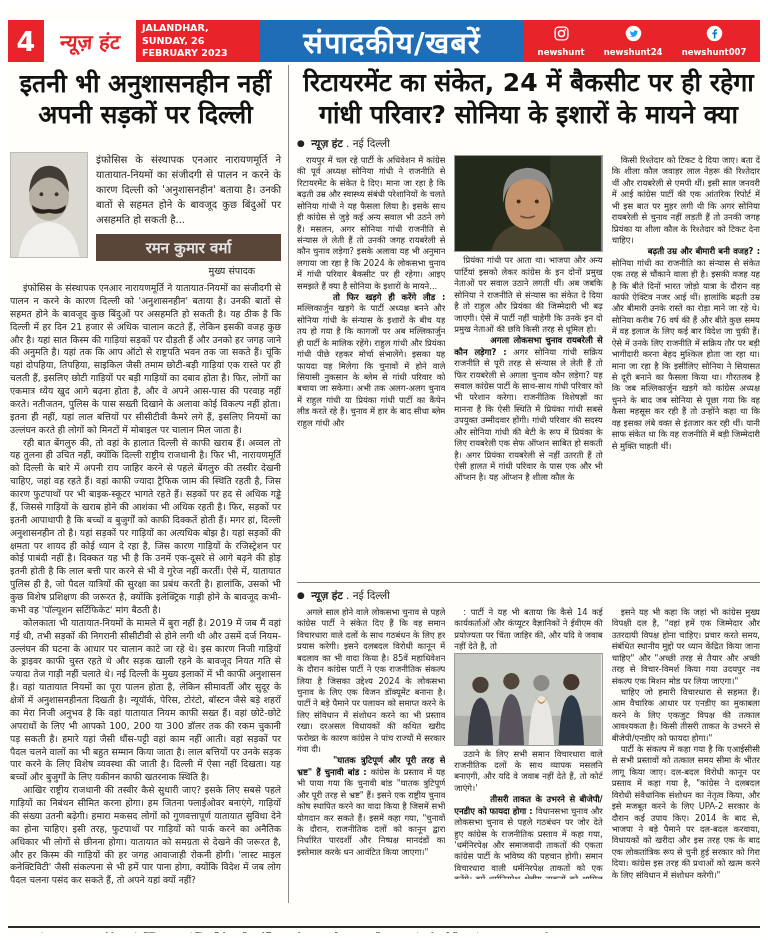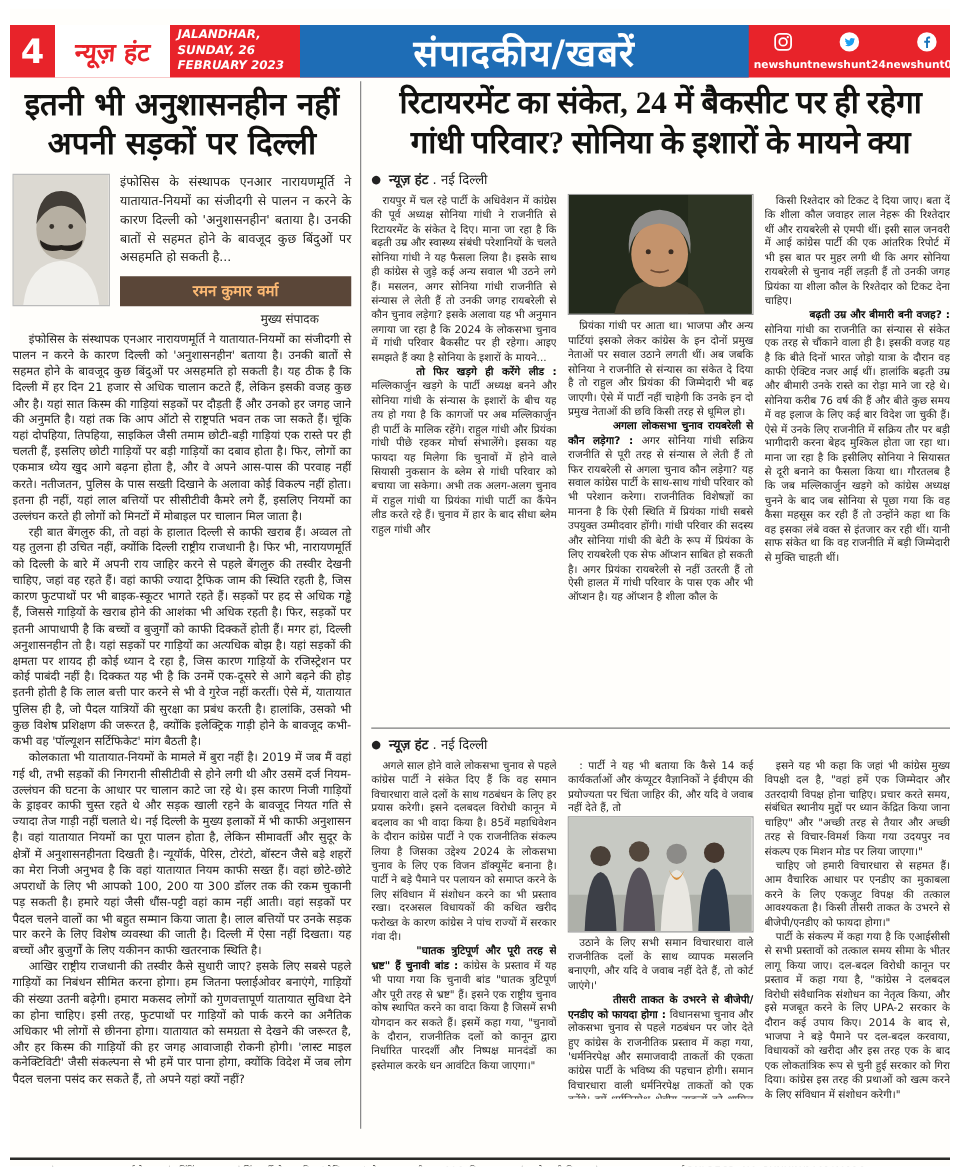--- a/index.html
+++ b/index.html
@@ -5,45 +5,45 @@
   * { box-sizing: border-box; margin: 0; padding: 0; }
   html,body { width:768px; height:940px; }
   body { background:#ffffff; font-family:"DejaVu Sans", sans-serif; color:#1d1d1b; }
   .page { position:relative; width:752px; height:926px; margin:7px 8px; background:#fffefb; overflow:hidden; }
 
   
   .masthead { display:flex; height:42px; margin-top:13px; background:#e8232a; align-items:stretch; }
   .pagenum { width:36px; color:#fff; font-size:27px; font-weight:bold; display:flex; align-items:center; justify-content:center; }
   .logo-box { width:92px; background:#fff; display:flex; align-items:center; justify-content:center; }
   .logo-box span { color:#e8232a; font-size:20px; font-weight:bold; transform:skewX(-4deg); }
-  .dateline { width:104px; color:#fff; font-size:9.5px; font-weight:bold; line-height:1.3; display:flex; align-items:center; padding:0 6px; text-transform:uppercase;font-style:italic; }
+  .dateline { width:124px; color:#fff; font-size:9.5px; font-weight:bold; line-height:1.3; display:flex; align-items:center; padding:0 6px; text-transform:uppercase; }
   .section-box { flex:1; background:#1e6db6; color:#fff; display:flex; align-items:center; justify-content:center; font-size:29px; font-weight:bold; letter-spacing:1px; }
-  .socials { width:161px; display:flex; align-items:center; justify-content:space-around; padding:2px 4px; }
+  .socials { width:236px; display:flex; align-items:center; justify-content:space-around; padding:2px 4px; }
   .social { display:flex; flex-direction:column; align-items:center; gap:1px; }
   .social svg { width:17px; height:17px; }
   .social .handle { color:#fff; font-size:8.5px; font-weight:bold; }
 
   
   main { display:flex; margin-top:3px; height:838px; }
   .left-col { width:281px; padding:0 7px 0 2px; border-right:1px solid #8a8a8a; overflow:hidden; }
   .right-col { flex:1; padding-left:8px; overflow:hidden; }
 
   
-  .ed-headline { font-size:25px; font-weight:bold; line-height:1.22; text-align:center; color:#121210; margin:4px 0 9px; }
+  .ed-headline { font-size:25px; font-weight:bold; line-height:1.22; text-align:center; color:#121210; margin:4px 0 22px; }
   .lead-row { display:flex; gap:8px; }
   .author-photo { width:78px; height:106px; flex:none; border:1px solid #bbb; }
   .author-photo svg { width:100%; height:100%; display:block; }
   .lead-right { flex:1; }
   .lead-text { font-size:10px; line-height:1.5; color:#242420; text-align:justify; }
-  .author-band { background:#5a4638; color:#fdba74; font-size:12px; font-weight:bold; text-align:center; padding:3px 4px 4px; margin-top:7px; }
+  .author-band { background:#5a4638; color:#e5e5e5; font-size:15px; font-weight:bold; text-align:center; padding:3px 4px 4px; margin-top:7px; }
   .author-role { text-align:right; font-size:9.5px; color:#242420; padding:3px 26px 5px 0; }
   .ed-body p { font-size:9.2px; line-height:1.4; text-align:justify; text-indent:13px; color:#201f1d; margin:0; }
 
   
-  .art-headline { font-size:25px; font-weight:bold; line-height:1.28; text-align:center; color:#121210; margin:2px 0 5px;font-family:Liberation Serif, serif; }
+  .art-headline { font-size:25px; font-weight:bold; line-height:1.28; text-align:center; color:#121210; margin:2px 0 5px; }
   .art-headline.small { font-size:22px; }
   .byline { font-size:10.5px; margin:1px 0 5px; color:#222; }
   .byline b { font-weight:bold; }
   .byline .dot-bullet { font-size:9px; vertical-align:1px; margin-right:3px; }
   .cols { display:flex; gap:9px; }
   .cols.top { height:420px; }
   .cols.bottom { height:272px; }
   .col { flex:1; overflow:hidden; }
   .col p { font-size:8.4px; line-height:1.36; text-align:justify; text-indent:9px; color:#201f1d; margin:0; }
   .col p b { font-weight:bold; color:#0f0f0d;padding-left:27px; }

